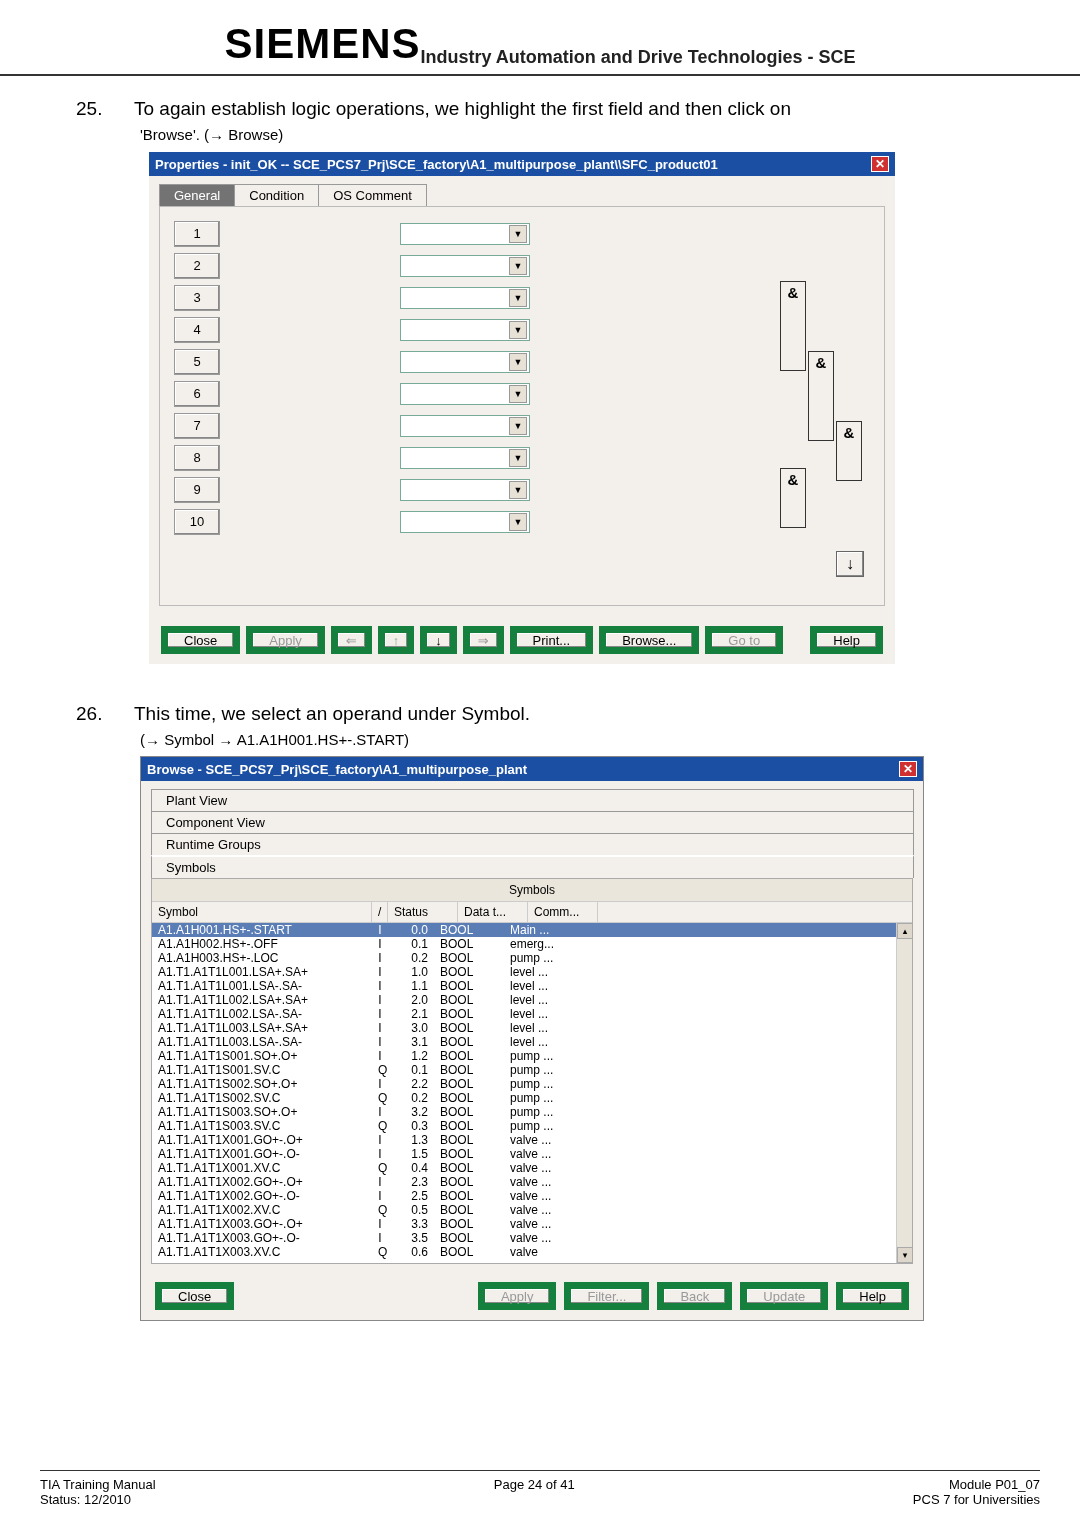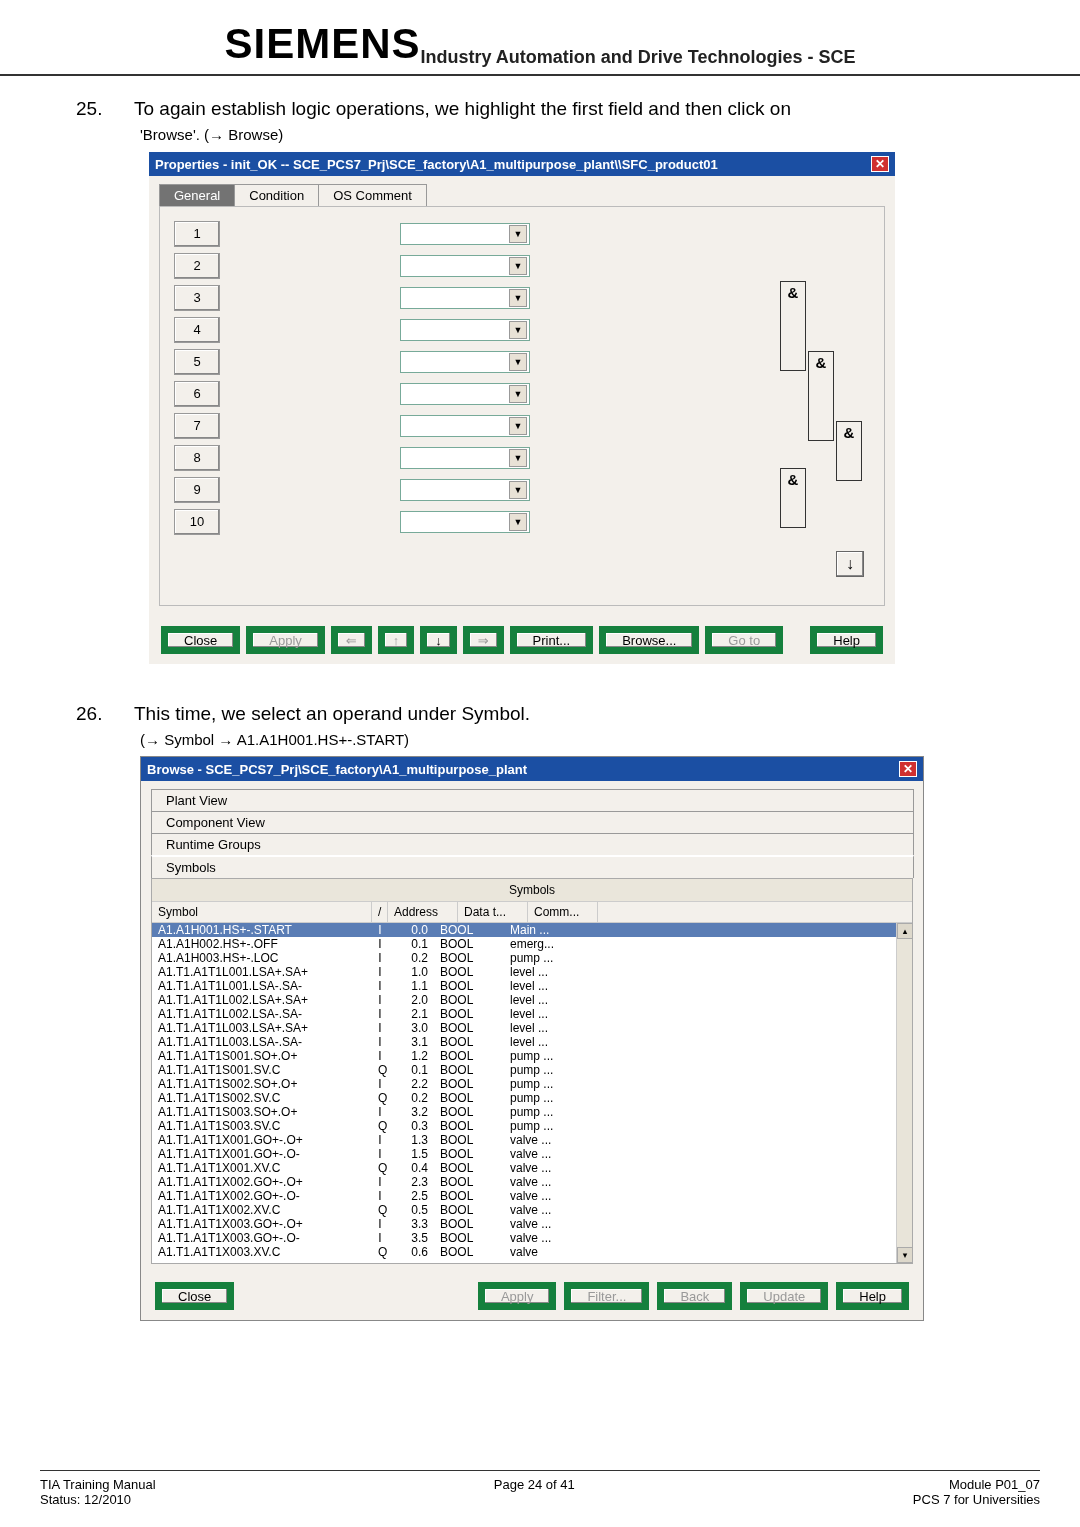--- a/index.html
+++ b/index.html
@@ -417,21 +417,21 @@
       <div class="tab">Plant View</div>
       <div class="tab">Component View</div>
       <div class="tab">Runtime Groups</div>
       <div class="tab active" style="background:#f3f0eb;color:#000;border-top:2px solid #fff;">Symbols</div>
     </div>
     <div class="browse-tabarea">
       <div class="sym-label">Symbols</div>
       <div class="sym-header">
         <div style="width:220px;">Symbol</div>
         <div style="width:16px;">/</div>
-        <div style="width:70px;">Address</div>
+        <div style="width:70px;">Status</div>
         <div style="width:70px;">Data t...</div>
         <div style="width:70px;">Comm...</div>
       </div>
       <div class="sym-list">
         <div id="sym-rows">
             <div class="sym-row selected">
               <span class="c-sym">A1.A1H001.HS+-.START</span>
               <span class="c-pf">I</span>
               <span class="c-addr">0.0</span>
               <span class="c-dt">BOOL</span>

